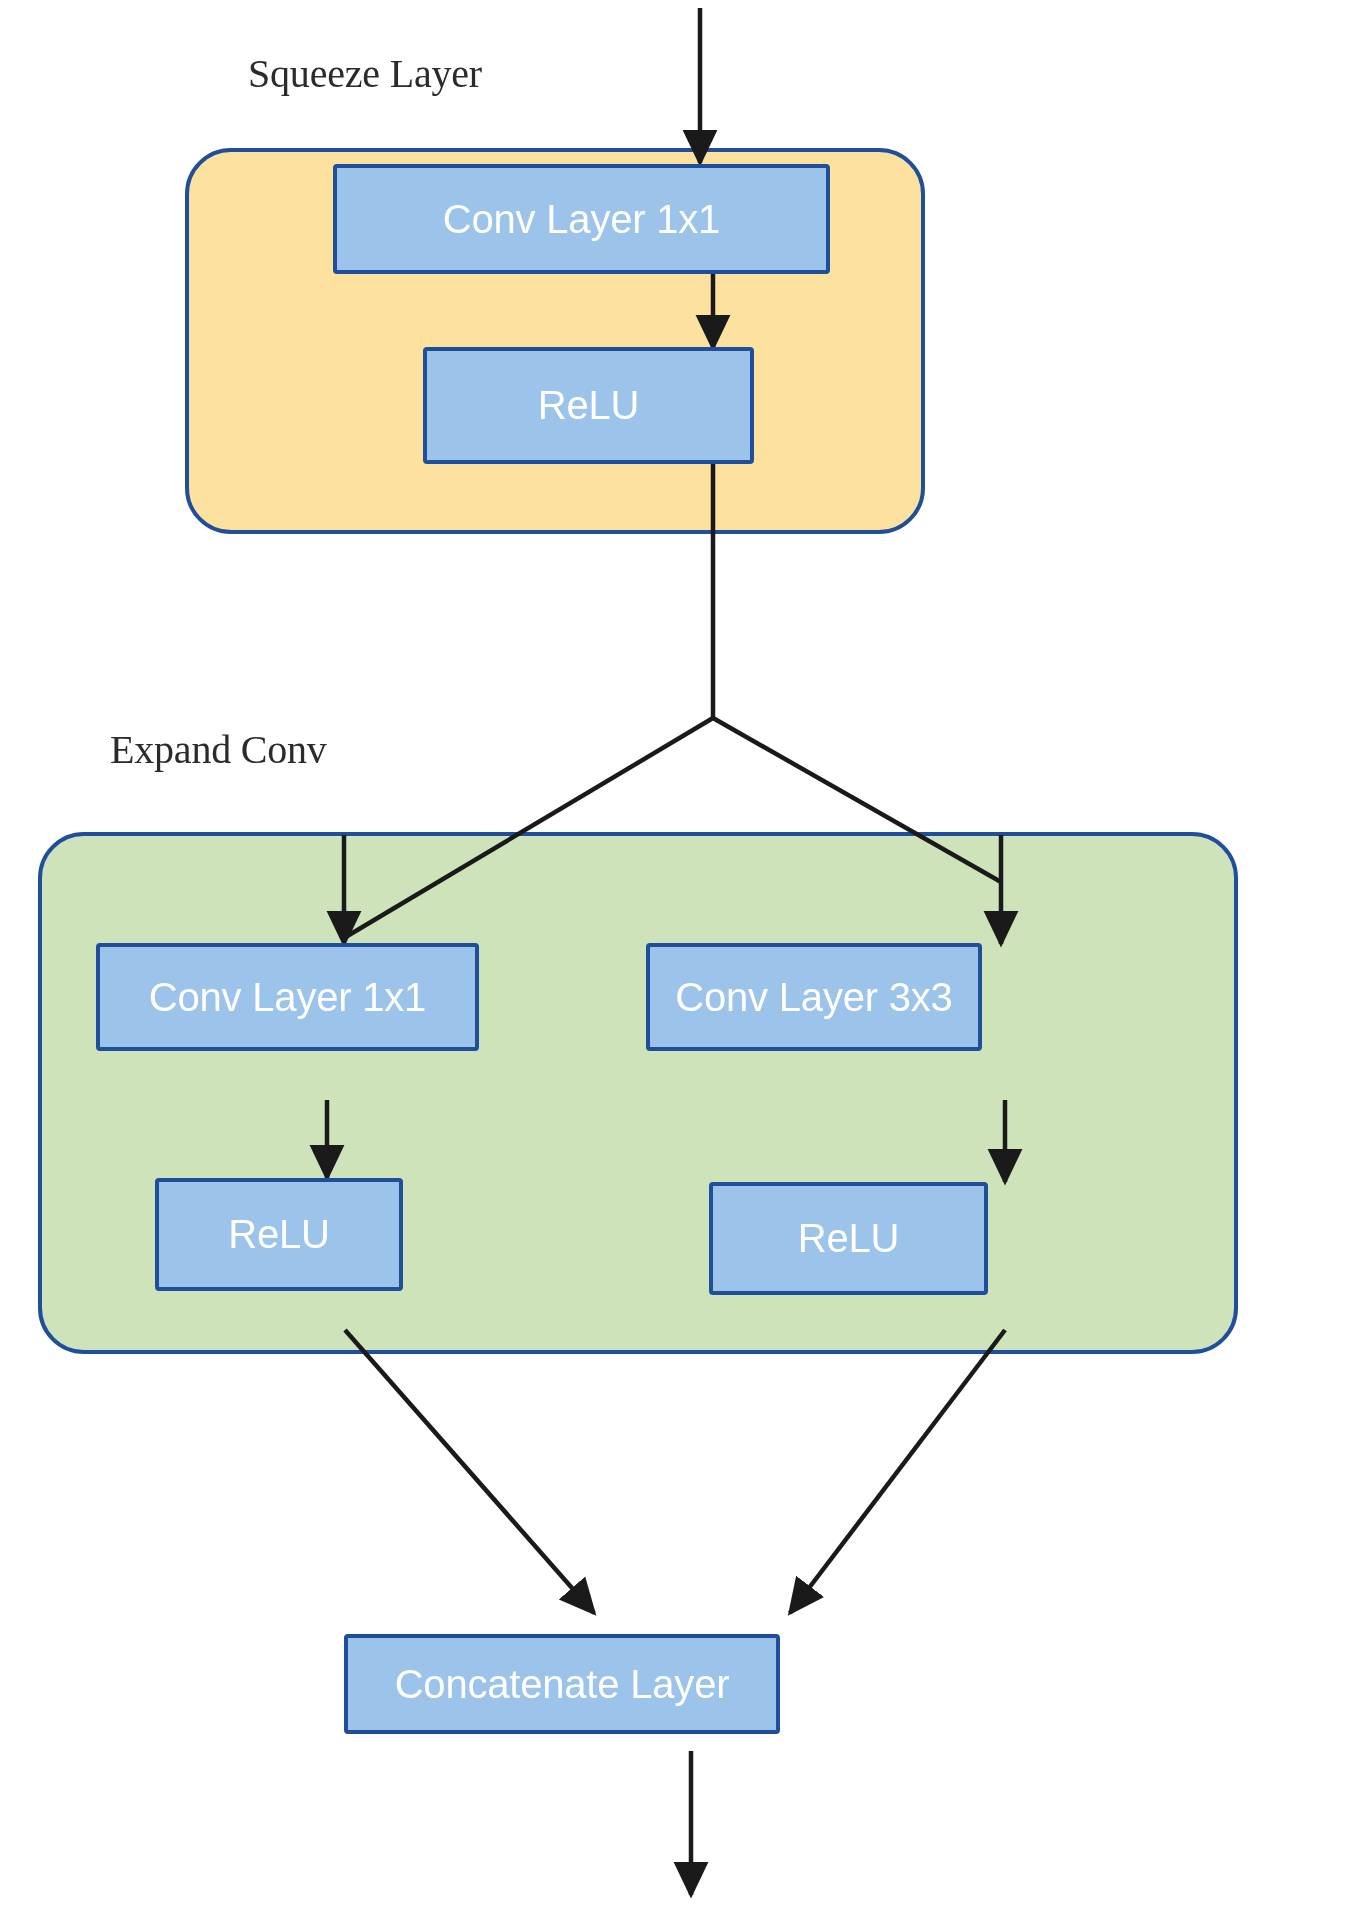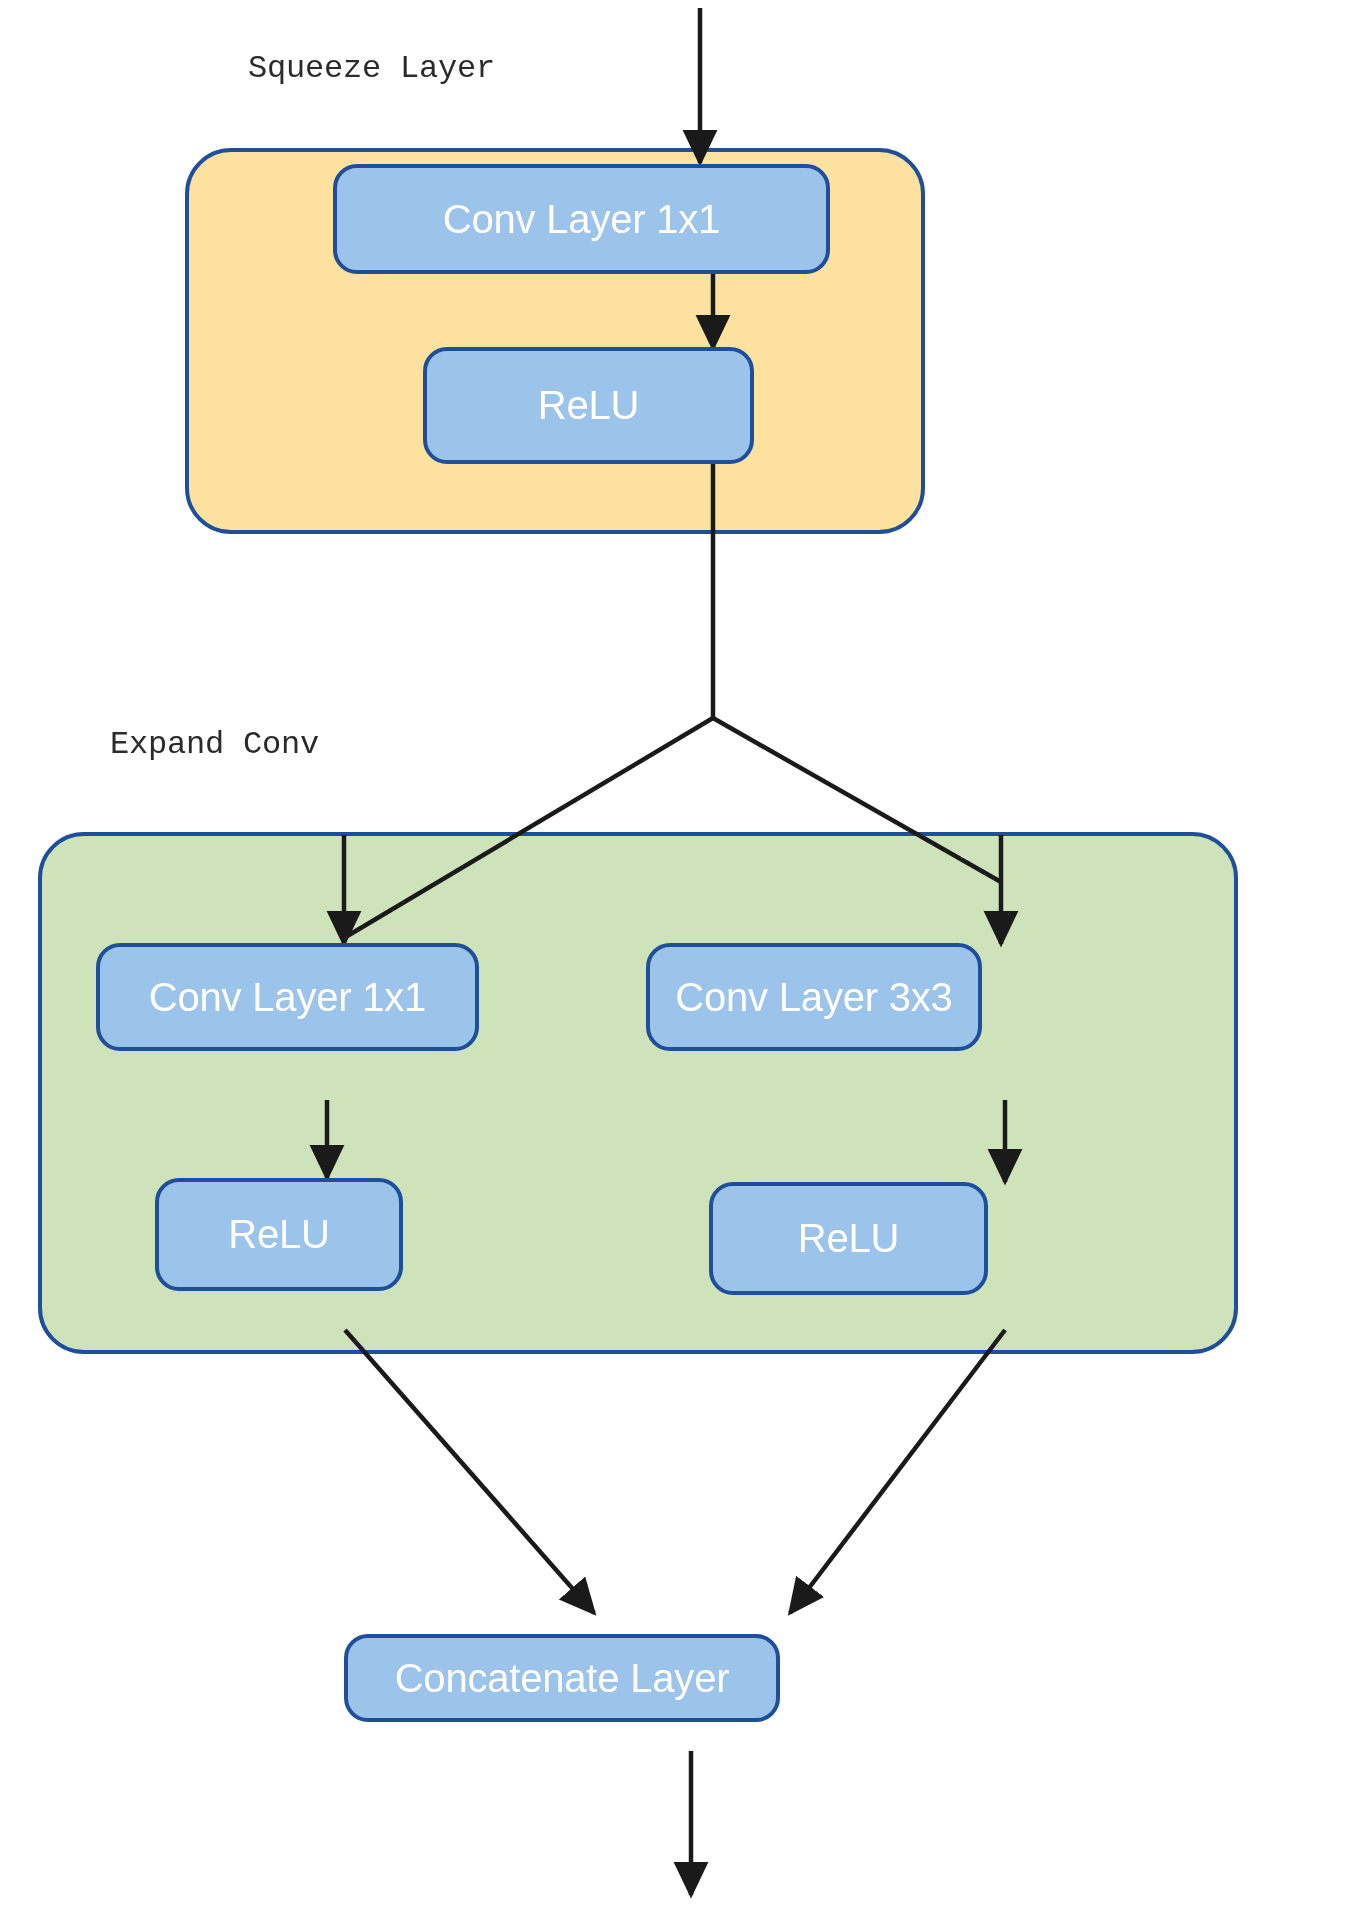--- a/index.html
+++ b/index.html
@@ -27,31 +27,31 @@
   }
   .group-box {
     position: absolute;
     box-sizing: border-box;
     border: 4px solid #1F4E9B;
     border-radius: 46px;
   }
   .group-label {
     position: absolute;
     color: #2B2B2B;
-    font-size: 32px;
-    font-family: Liberation Mono, monospace;
+    font-size: 40px;
+    font-family: Liberation Serif, serif;
     white-space: nowrap;
     letter-spacing: -0.2px;
   }
   .node {
     position: absolute;
     box-sizing: border-box;
     background: #9CC3E9;
     border: 4px solid #1F4E9B;
-    border-radius: 24px;
+    border-radius: 4px;
     display: flex;
     align-items: center;
     justify-content: center;
     color: #ffffff;
     font-size: 40px;
     font-family: "Liberation Sans", sans-serif;
     white-space: nowrap;
     letter-spacing: -0.2px;
   }
 </style>
@@ -123,15 +123,15 @@
   <div class="node" style="left:423px; top:347px; width:331px; height:117px;">ReLU</div>
 
   <div class="node" style="left:96px; top:787px; width:383px; height:108px; top:943px;">Conv Layer 1x1</div>
 
   <div class="node" style="left:646px; top:943px; width:336px; height:108px;">Conv Layer 3x3</div>
 
   <div class="node" style="left:155px; top:1178px; width:248px; height:113px;">ReLU</div>
 
   <div class="node" style="left:709px; top:1182px; width:279px; height:113px;">ReLU</div>
 
-  <div class="node" style="left:344px; top:1634px; width:436px; height:88px;">Concatenate Layer</div>
+  <div class="node" style="left:344px; top:1634px; width:436px; height:100px;">Concatenate Layer</div>
 
 </div>
 
 </body></html>

